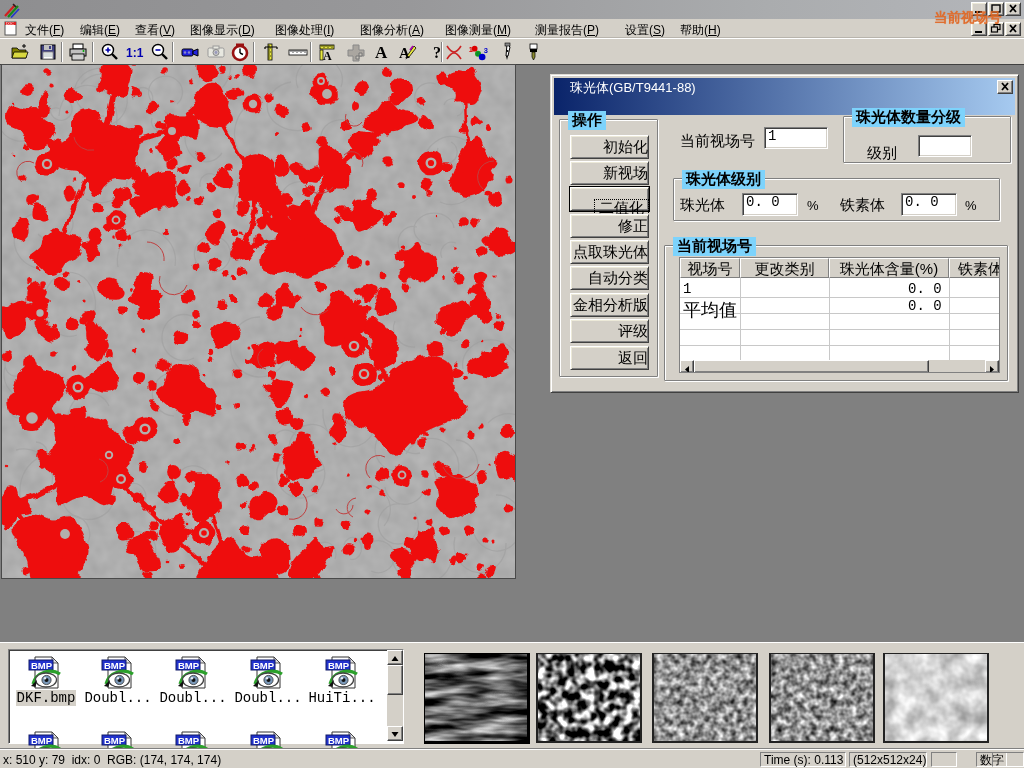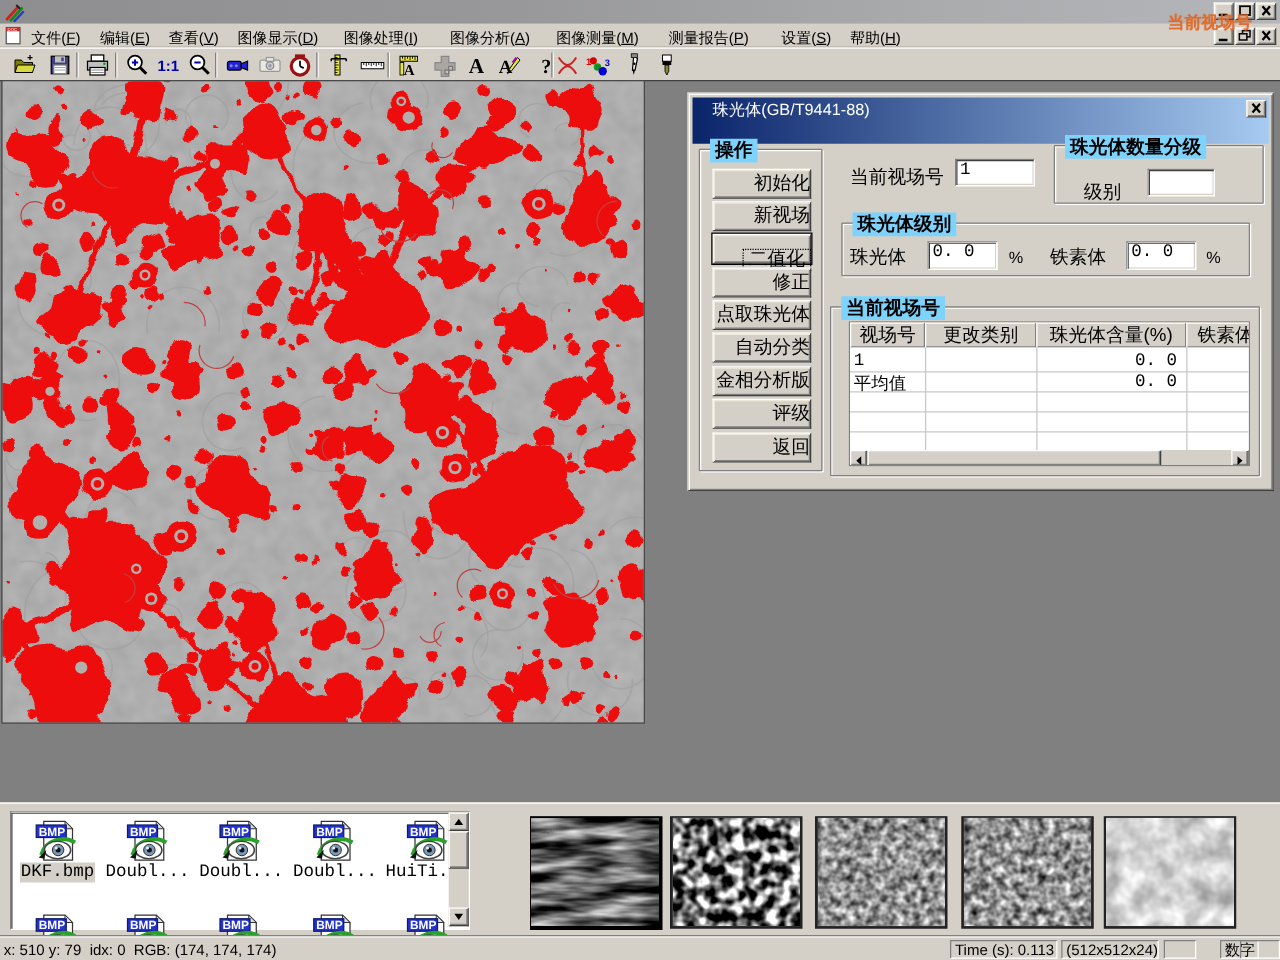--- a/index.html
+++ b/index.html
@@ -22,21 +22,21 @@
 #dlg{position:absolute;left:550px;top:74px;width:469px;height:319px;background:#d4d0c8;border:1px solid;border-color:#dfdcd5 #404040 #404040 #dfdcd5;box-shadow:inset 1px 1px 0 #fff, inset -1px -1px 0 #808080}
 #dlgtitle{position:absolute;left:3px;top:3px;right:3px;height:37px;background:linear-gradient(to right,#0a246a,#a6caf0);color:#fff;font-weight:normal;font-size:13px;line-height:19px;padding-left:16px}
 #dlgclose{position:absolute;right:2px;top:2px;width:16px;height:14px;background:#d4d0c8;border:1px solid;border-color:#fff #404040 #404040 #fff;box-shadow:inset -1px -1px 0 #808080;text-align:center;font-size:10px;line-height:12px;font-weight:bold}
 .grp{position:absolute;border:1px solid #808080;box-shadow:1px 1px 0 #fff inset, 1px 1px 0 #fff;border-radius:1px}
 .grp>b{position:absolute;top:-9px;left:8px;background:#7dd3fc;padding:0 4px;font-weight:bold;font-size:15px}
 .btn{position:absolute;left:19px;width:79px;height:24px;background:#d4d0c8;border:1px solid;border-color:#fff #404040 #404040 #fff;box-shadow:inset 1px 1px 0 #ece9d8, inset -1px -1px 0 #808080;font-size:15px;text-align:right;line-height:22px}
 .inp{position:absolute;background:#fff;border:1px solid;border-color:#808080 #fff #fff #808080;box-shadow:inset 1px 1px 0 #404040, inset -1px -1px 0 #d4d0c8;font-size:14px;font-family:"Liberation Mono",monospace;padding-left:3px}
 .lbl{position:absolute;font-size:15px;color:#000}
 
 #bottom{position:absolute;left:0;top:642px;width:1024px;height:106px;background:#d4d0c8;border-top:1px solid #fff}
-#filelist{position:absolute;left:8px;top:6px;width:368px;height:95px;background:#fff;border:1px solid;border-color:#808080 #fff #fff #808080;box-shadow:inset 1px 1px 0 #404040}
+#filelist{position:absolute;left:8px;top:6px;width:396px;height:95px;background:#fff;border:1px solid;border-color:#808080 #fff #fff #808080;box-shadow:inset 1px 1px 0 #404040}
 
 #status{position:absolute;left:0;top:748px;width:1024px;height:20px;background:#d4d0c8;border-top:1px solid #808080;box-shadow:inset 0 1px 0 #fff;font-size:12px}
 .sfield{position:absolute;top:3px;height:15px;border:1px solid;border-color:#808080 #fff #fff #808080;font-size:12px;line-height:14px;padding-left:3px;color:#000}
 </style></head><body>
 <div id="app">
   <div id="titlebar">
     <svg class="abs" style="left:3px;top:2px" width="17" height="16" viewBox="0 0 17 16">
         <path d="M2 14 L12 3" stroke="#d02020" stroke-width="2.2"></path>
         <path d="M5 15 L15 4" stroke="#18881a" stroke-width="2.2"></path>
         <path d="M8 15.5 L16 7" stroke="#2838c8" stroke-width="1.8"></path>
@@ -916,21 +916,21 @@
 <div class="abs" style="left:269px;top:0;width:62px;height:20px;background:#d4d0c8;border:1px solid;border-color:#fff #808080 #808080 #fff;text-align:left;padding-left:8px;font-size:15px;line-height:19px;overflow:hidden;white-space:nowrap">铁素体</div>
 <div class="abs" style="left:0;top:20px;width:319px;height:82px;background:#fff;overflow:hidden">
   <div class="abs" style="left:60px;top:0;width:1px;height:82px;background:#c8c8c8"></div>
   <div class="abs" style="left:149px;top:0;width:1px;height:82px;background:#c8c8c8"></div>
   <div class="abs" style="left:269px;top:0;width:1px;height:82px;background:#c8c8c8"></div>
   <div class="abs" style="left:0;top:19px;width:319px;height:1px;background:#c8c8c8"></div>
   <div class="abs" style="left:0;top:35px;width:319px;height:1px;background:#c8c8c8"></div>
   <div class="abs" style="left:0;top:51px;width:319px;height:1px;background:#c8c8c8"></div>
   <div class="abs" style="left:0;top:67px;width:319px;height:1px;background:#c8c8c8"></div>
   <div class="abs" style="left:3px;top:3px;font-size:14px;font-family:'Liberation Mono',monospace">1</div>
-  <div class="abs" style="left:3px;top:20px;font-size:14px">平均值</div>
+  <div class="abs" style="left:3px;top:20px;font-size:18px">平均值</div>
   <div class="abs" style="left:228px;top:3px;font-size:14px;font-family:'Liberation Mono',monospace">0. 0</div>
   <div class="abs" style="left:228px;top:20px;font-size:14px;font-family:'Liberation Mono',monospace">0. 0</div>
 </div>
 <div class="abs" style="left:0;top:102px;width:319px;height:13px;background:#d4d0c8">
   <span class="abs" style="left:0;top:0;width:14px;height:13px;background:#d4d0c8;border:1px solid;border-color:#fff #404040 #404040 #fff;box-shadow:inset -1px -1px 0 #808080"><svg width="12" height="11">
               <path d="M8 2 L4 5.5 L8 9 Z" fill="#000"></path>
             </svg></span>
   <span class="abs" style="left:14px;top:0;width:235px;height:13px;background:#d4d0c8;border:1px solid;border-color:#fff #404040 #404040 #fff;box-shadow:inset -1px -1px 0 #808080"></span>
   <span class="abs" style="left:305px;top:0;width:14px;height:13px;background:#d4d0c8;border:1px solid;border-color:#fff #404040 #404040 #fff;box-shadow:inset -1px -1px 0 #808080"><svg width="12" height="11">
               <path d="M4 2 L8 5.5 L4 9 Z" fill="#000"></path>

